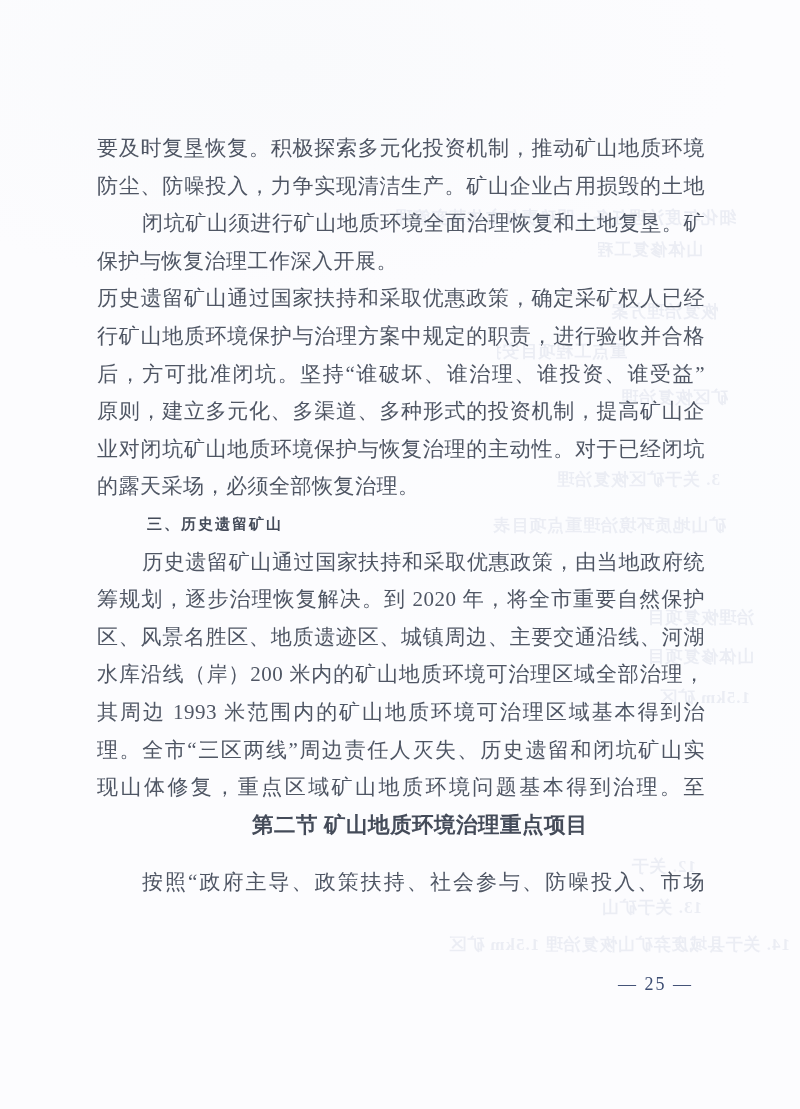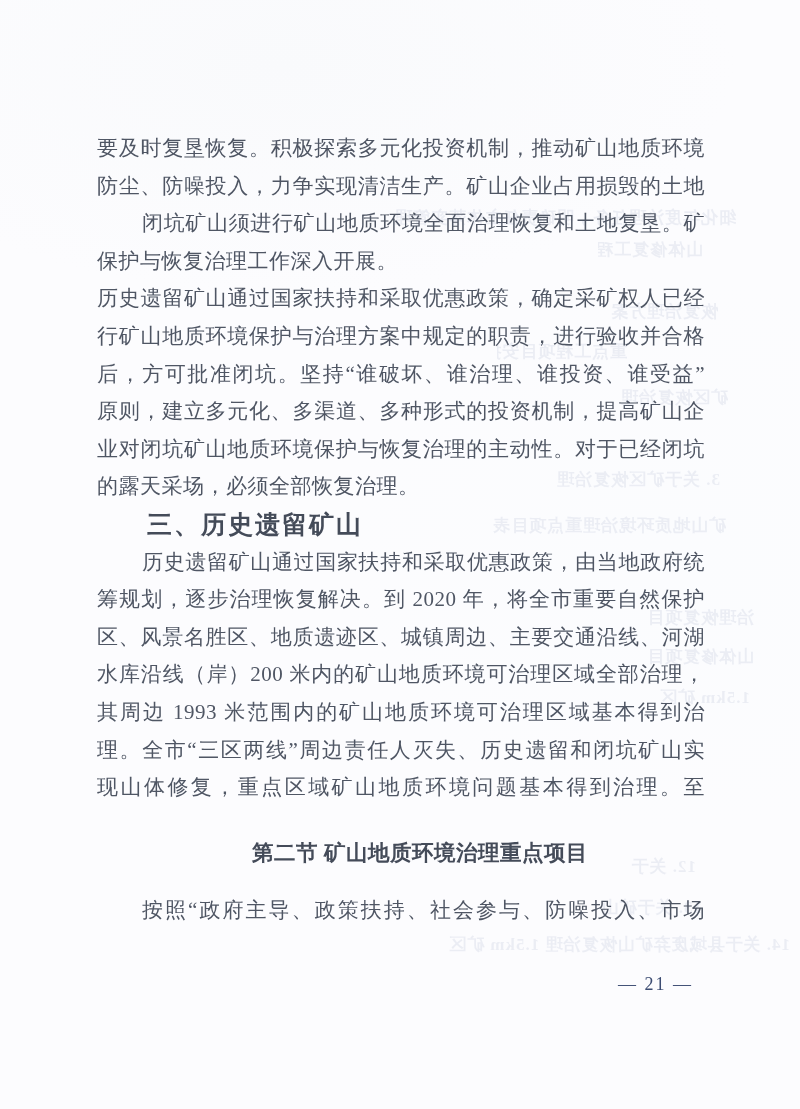--- a/index.html
+++ b/index.html
@@ -22,33 +22,32 @@
     height:37.6px; line-height:37.6px;
     font-size:21px; letter-spacing:0.5px;
     color:#4f5664;
     text-align:justify; text-align-last:justify;
     overflow:hidden;
   }
   .line.end { text-align-last:left; }
   .line.indent { text-indent:45px; }
   .sub-heading {
     height:37.6px; line-height:37.6px;
-    font-size:25px; font-weight:700; letter-spacing:2px;
+    font-size:15px; font-weight:700; letter-spacing:2px;
     color:#444b59;
     padding-left:50px;
     overflow:hidden;
   }
   .section-heading {
     height:37.6px; line-height:37.6px;
     font-size:21.5px; font-weight:700; letter-spacing:0.5px;
     color:#444b59;
     text-align:center; text-align-last:center;
     padding-left:38px;
     overflow:hidden;
-    margin-top:28px;
   }
   .gap { height:20px; }
   .page-number {
     position:absolute;
     top:974px; left:618px;
     font-size:18px; letter-spacing:2px;
     color:#3c4c72;
   }
   .ghost {
     position:absolute;
@@ -105,15 +104,15 @@
     <div class="line">现山体修复，重点区域矿山地质环境问题基本得到治理。至 2020</div>
 
     <div class="section-heading">第二节 矿山地质环境治理重点项目</div>
 
     <div class="gap"></div>
 
     <div class="line indent">按照“政府主导、政策扶持、社会参与、防噪投入、市场</div>
 
   </div>
 
-  <div class="page-number">— 21 —</div>
+  <div class="page-number">— 25 —</div>
 
 </div>
 
 </body></html>

